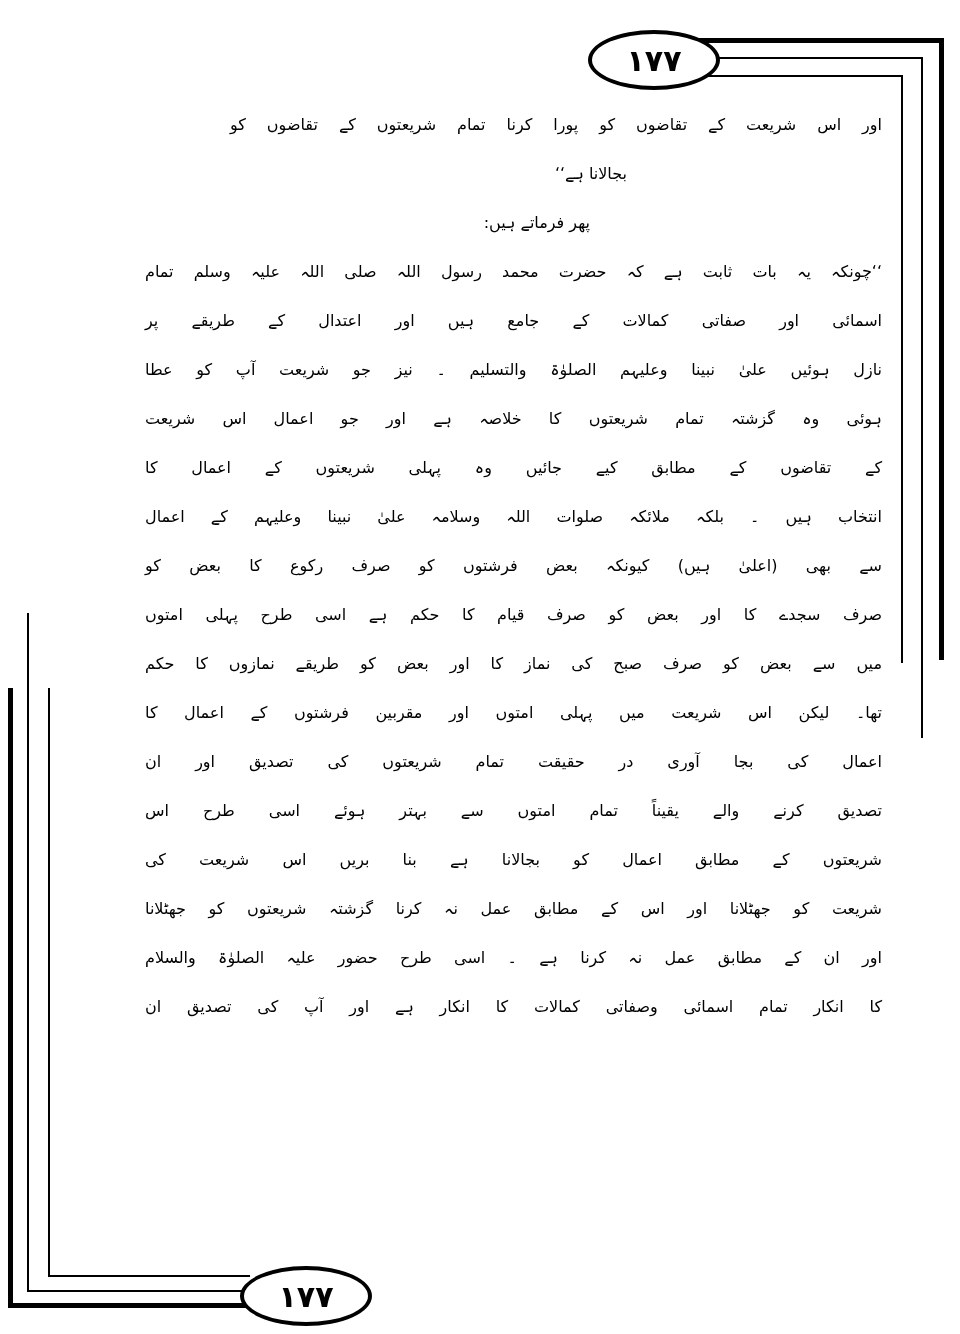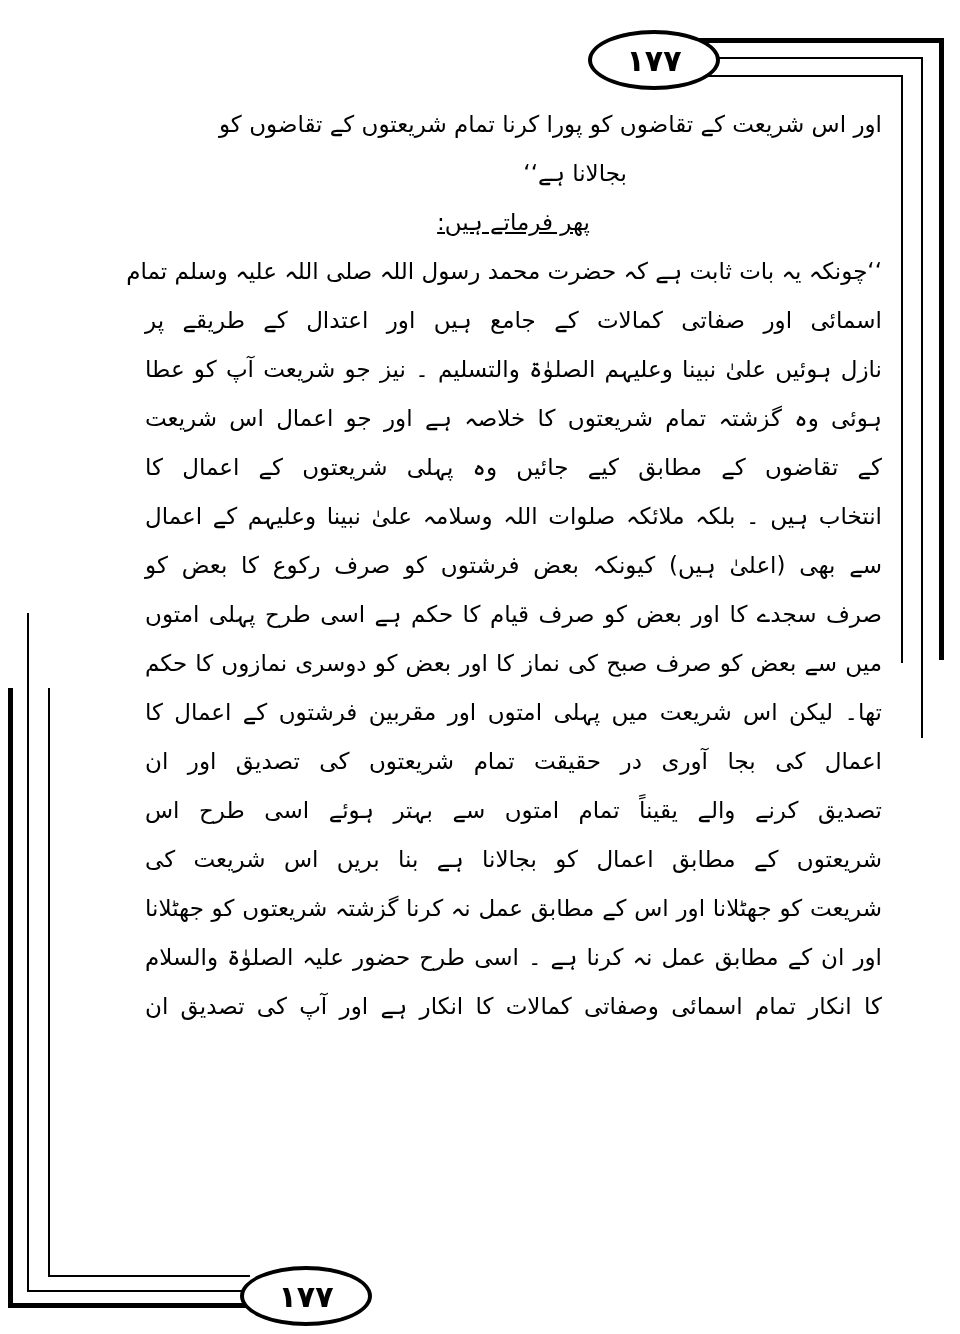--- a/index.html
+++ b/index.html
@@ -48,29 +48,29 @@
     position: absolute;
     top: 100px;
     left: 145px;
     right: 78px;
     direction: rtl;
     unicode-bidi: embed;
   }
   .line {
     height: 49px;
     line-height: 49px;
-    font-size: 23px;
+    font-size: 16px;
     white-space: nowrap;
     text-align: justify;
     text-align-last: justify;
     overflow: visible;
   }
   .line.first  { padding-left: 85px; }
   .line.q-end  { text-align: center; text-align-last: right; padding-right: 255px; }
-  .line.intro  { text-align-last: right; padding-right: 292px; text-decoration: underline; }
+  .line.intro  { text-align-last: right; padding-right: 292px; }
 </style>
 </head>
 <body>
 
 <div class="page">
 
   <div class="frame-line" style="left:698px; top:38px;  width:246px; height:5px;"></div>
   <div class="frame-line" style="left:939px; top:38px;  width:5px; height:622px;"></div>
   <div class="frame-line" style="left:708px; top:57px;  width:215px; height:2px;"></div>
   <div class="frame-line" style="left:921px; top:57px;  width:2px; height:681px;"></div>
@@ -96,21 +96,21 @@
     <div class="line q-end">بجالانا ہے‘‘</div>
     <div class="line intro">پھر فرماتے ہیں:</div>
     <div class="line">‘‘چونکہ یہ بات ثابت ہے کہ حضرت محمد رسول اللہ صلی اللہ علیہ وسلم تمام</div>
     <div class="line">اسمائی اور صفاتی کمالات کے جامع ہیں اور اعتدال کے طریقے پر</div>
     <div class="line">نازل ہوئیں علیٰ نبینا وعلیہم الصلوٰۃ والتسلیم ۔ نیز جو شریعت آپ کو عطا</div>
     <div class="line">ہوئی وہ گزشتہ تمام شریعتوں کا خلاصہ ہے اور جو اعمال اس شریعت</div>
     <div class="line">کے تقاضوں کے مطابق کیے جائیں وہ پہلی شریعتوں کے اعمال کا</div>
     <div class="line">انتخاب ہیں ۔ بلکہ ملائکہ صلوات اللہ وسلامہ علیٰ نبینا وعلیہم کے اعمال</div>
     <div class="line">سے بھی (اعلیٰ ہیں) کیونکہ بعض فرشتوں کو صرف رکوع کا بعض کو</div>
     <div class="line">صرف سجدے کا اور بعض کو صرف قیام کا حکم ہے اسی طرح پہلی امتوں</div>
-    <div class="line">میں سے بعض کو صرف صبح کی نماز کا اور بعض کو دوسری نمازوں کا حکم</div>
+    <div class="line">میں سے بعض کو صرف صبح کی نماز کا اور بعض کو طریقے نمازوں کا حکم</div>
     <div class="line">تھا۔ لیکن اس شریعت میں پہلی امتوں اور مقربین فرشتوں کے اعمال کا</div>
     <div class="line">اعمال کی بجا آوری در حقیقت تمام شریعتوں کی تصدیق اور ان</div>
     <div class="line">تصدیق کرنے والے یقیناً تمام امتوں سے بہتر ہوئے اسی طرح اس</div>
     <div class="line">شریعتوں کے مطابق اعمال کو بجالانا ہے بنا بریں اس شریعت کی</div>
     <div class="line">شریعت کو جھٹلانا اور اس کے مطابق عمل نہ کرنا گزشتہ شریعتوں کو جھٹلانا</div>
     <div class="line">اور ان کے مطابق عمل نہ کرنا ہے ۔ اسی طرح حضور علیہ الصلوٰۃ والسلام</div>
     <div class="line">کا انکار تمام اسمائی وصفاتی کمالات کا انکار ہے اور آپ کی تصدیق ان</div>
   </div>
 
 </div>

